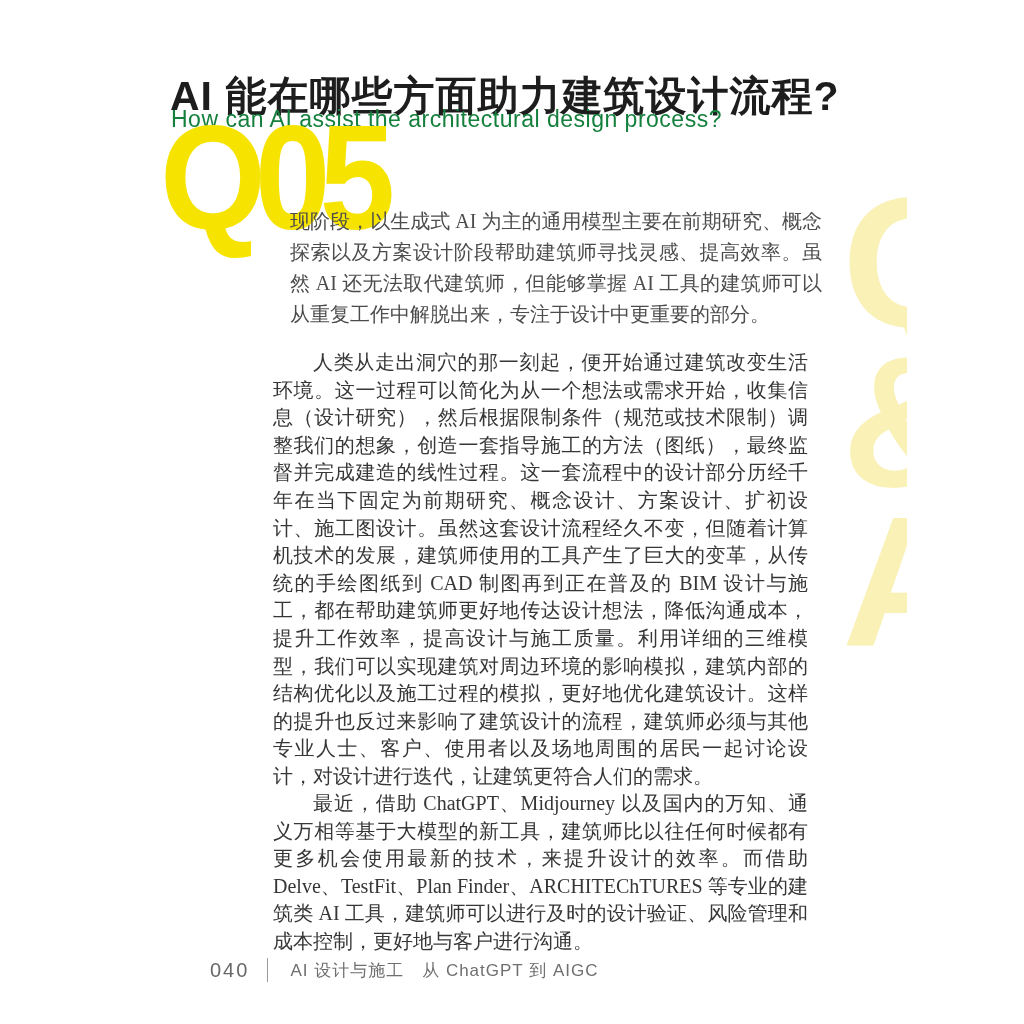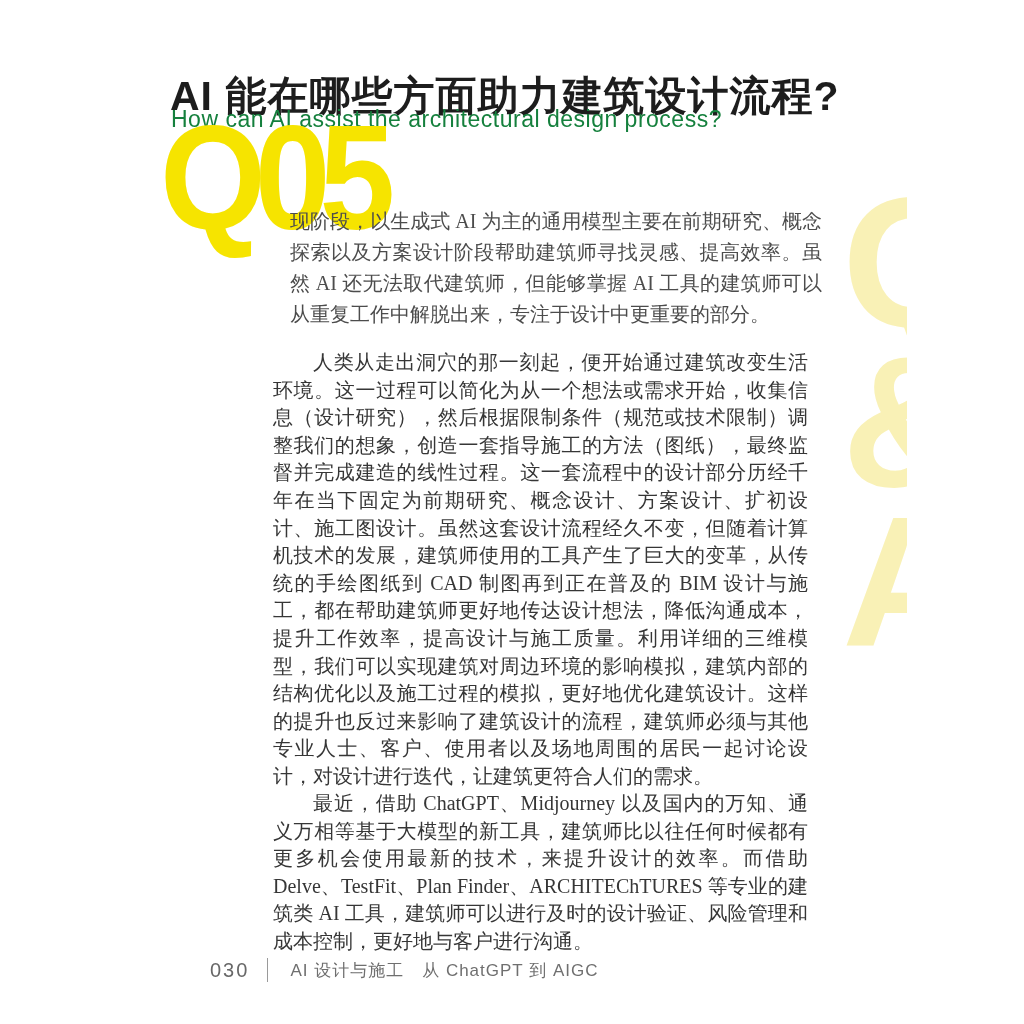--- a/index.html
+++ b/index.html
@@ -129,18 +129,18 @@
     <div class="wm-letter">A</div>
   </div>
 
   <p class="para para-intro">现阶段，以生成式 AI 为主的通用模型主要在前期研究、概念探索以及方案设计阶段帮助建筑师寻找灵感、提高效率。虽然 AI 还无法取代建筑师，但能够掌握 AI 工具的建筑师可以从重复工作中解脱出来，专注于设计中更重要的部分。</p>
 
   <p class="para para-serif para-body1">人类从走出洞穴的那一刻起，便开始通过建筑改变生活环境。这一过程可以简化为从一个想法或需求开始，收集信息（设计研究），然后根据限制条件（规范或技术限制）调整我们的想象，创造一套指导施工的方法（图纸），最终监督并完成建造的线性过程。这一套流程中的设计部分历经千年在当下固定为前期研究、概念设计、方案设计、扩初设计、施工图设计。虽然这套设计流程经久不变，但随着计算机技术的发展，建筑师使用的工具产生了巨大的变革，从传统的手绘图纸到 CAD 制图再到正在普及的 BIM 设计与施工，都在帮助建筑师更好地传达设计想法，降低沟通成本，提升工作效率，提高设计与施工质量。利用详细的三维模型，我们可以实现建筑对周边环境的影响模拟，建筑内部的结构优化以及施工过程的模拟，更好地优化建筑设计。这样的提升也反过来影响了建筑设计的流程，建筑师必须与其他专业人士、客户、使用者以及场地周围的居民一起讨论设计，对设计进行迭代，让建筑更符合人们的需求。</p>
 
   <p class="para para-serif para-body2">最近，借助 ChatGPT、Midjourney 以及国内的万知、通义万相等基于大模型的新工具，建筑师比以往任何时候都有更多机会使用最新的技术，来提升设计的效率。而借助 Delve、TestFit、Plan Finder、ARCHITEChTURES 等专业的建筑类 AI 工具，建筑师可以进行及时的设计验证、风险管理和成本控制，更好地与客户进行沟通。</p>
 
   <div class="footer">
-    <span class="page-number">030</span>
+    <span class="page-number">040</span>
     <span class="divider"></span>
     <span class="book-title">AI 设计与施工　从 ChatGPT 到 AIGC</span>
   </div>
 
 </div>
 
 </body></html>

